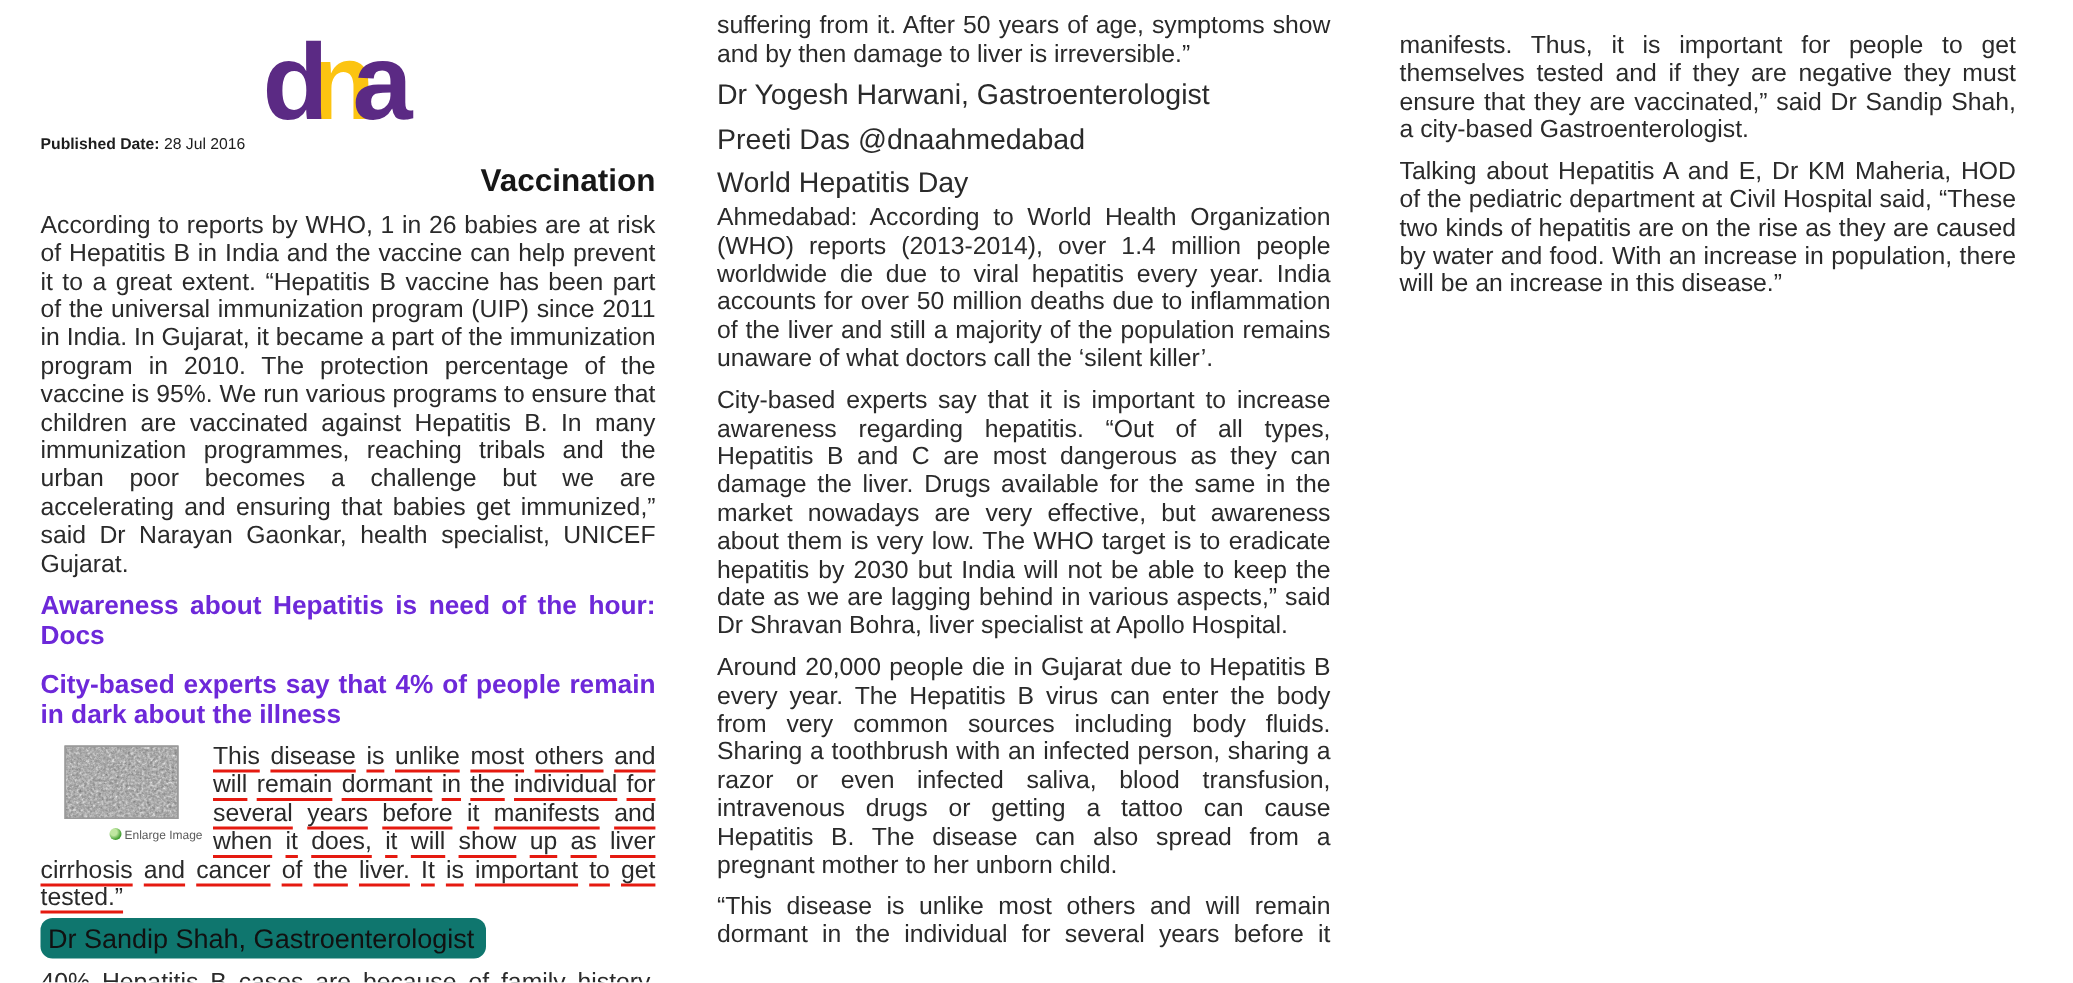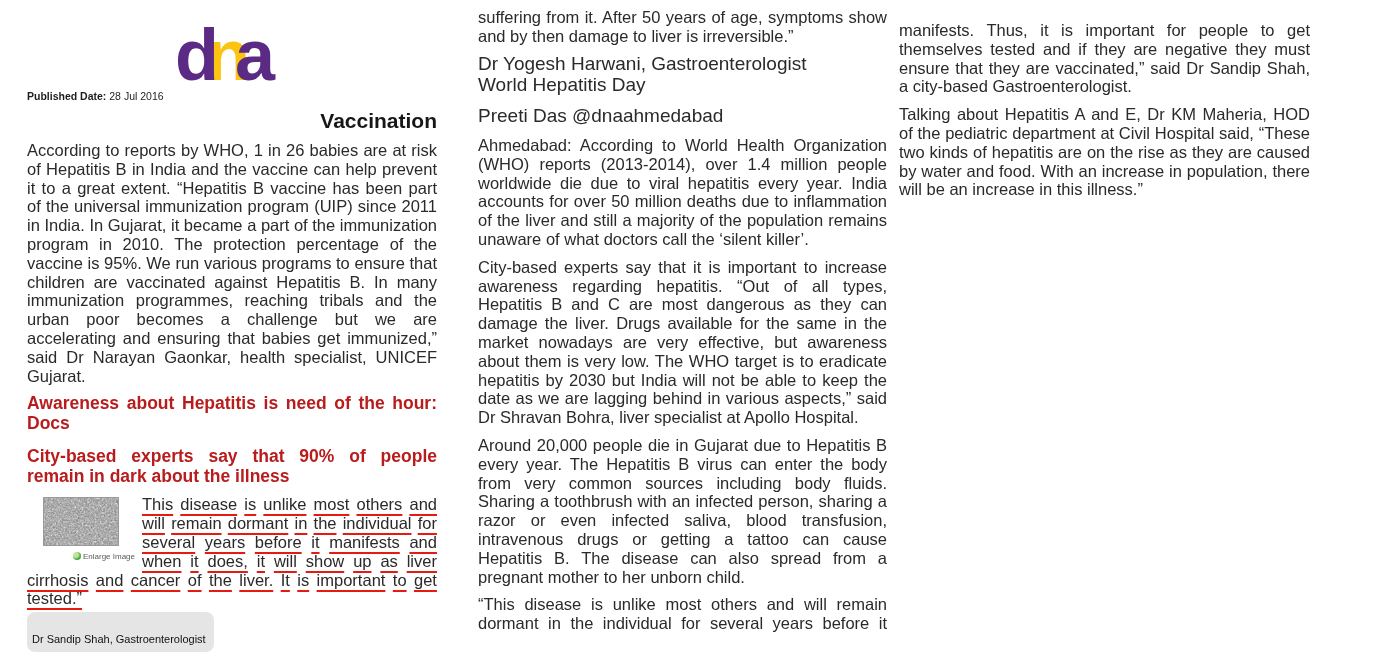--- a/index.html
+++ b/index.html
@@ -1,73 +1,73 @@
 <!DOCTYPE html>
 <html><head>
 <meta charset="utf-8">
 <style>
   html,body{margin:0;padding:0;background:#fff;}
   .page{position:relative;width:1382px;height:655px;background:#ffffff;overflow:hidden;
         font-family:Liberation Sans, sans-serif;color:#2a2a2a;}
   .col{position:absolute;top:0;}
   .col1{left:27px;width:410px;top:25px;}
   .col2{left:478px;width:409px;top:8px;}
-  .col3{left:899px;width:411px;top:21px;}
+  .col3{left:933px;width:411px;top:21px;}
 
   
   .logo{margin-left:148px;height:62px;line-height:60px;font-weight:700;font-size:72px;
         letter-spacing:-9px;user-select:none;}
   .logo span{display:inline-block;position:relative;}
   .logo-d{color:#5b2a84;z-index:3;}
   .logo-n{color:#fcc411;z-index:1;margin-left:-4px;}
   .logo-a{color:#5b2a84;z-index:2;margin-left:-6px;}
 
   .pubdate{font-size:10.5px;margin-top:3px;color:#1d1d1d;}
   .pubdate .lbl{font-weight:700;}
 
   h1.title{font-size:21px;line-height:24px;margin:7px 0 8px;color:#171717;font-weight:700;text-align:right;}
-  h2.sub{font-size:17.5px;line-height:19.5px;margin:8px 0 0;color:#b91c1c;font-weight:700;text-align:justify;}
+  h2.sub{font-size:17.5px;line-height:19.5px;margin:8px 0 0;color:#6d28d9;font-weight:700;text-align:justify;}
 
   p.body{font-size:16.5px;line-height:18.8px;margin:0 0 9px;text-align:justify;}
   p.cont{text-align-last:justify;}
   .byline{font-size:19px;line-height:18.8px;margin:0 0 3px;}
   .byline.gap{margin-top:12px;}
 
   
   .quote-block{font-size:16.5px;line-height:18.8px;margin-top:9px;text-align:justify;}
   .thumb-wrap{float:left;width:92px;margin:2px 7px 0 0;min-height:62px;padding-left:16px;}
   .thumb{display:block;width:74px;height:47px;border:1px solid #9a9a9a;background:#888;}
   .caption{font-size:8px;color:#5a5a5a;margin-top:2px;text-align:right;white-space:nowrap;cursor:pointer;}
   .cap-icon{display:inline-block;width:8px;height:8px;border-radius:50%;
             background:radial-gradient(circle at 35% 35%, #bfe6a0 0 30%, #3f9d2f 70%);
             vertical-align:-1px;margin-right:2px;}
   .wu{text-decoration:underline;text-decoration-color:#e51a10;text-decoration-thickness:2px;
       text-underline-offset:3.5px;}
 
   .hl-line{margin:4px 0 7px;}
-  .hl{display:inline-block;background:#e5e5e5;border-radius:8px;padding:18px 8px 3px 5px;
-      font-size:11px;line-height:18.8px;color:#111;}
+  .hl{display:inline-block;background:#0f766e;border-radius:8px;padding:5px 8px 3px 5px;
+      font-size:18px;line-height:18.8px;color:#111;}
 </style>
 </head>
 <body>
 
 <div class="page">
 
   <div class="col col1">
     <div class="logo">
       <span class="logo-d">d</span><span class="logo-n">n</span><span class="logo-a">a</span>
     </div>
     <div class="pubdate">
       <span class="lbl">Published Date:</span>
       <span>28 Jul 2016</span>
     </div>
     <h1 class="title">Vaccination</h1>
     <p class="body">According to reports by WHO, 1 in 26 babies are at risk of Hepatitis B in India and the vaccine can help prevent it to a great extent. “Hepatitis B vaccine has been part of the universal immunization program (UIP) since 2011 in India. In Gujarat, it became a part of the immunization program in 2010. The protection percentage of the vaccine is 95%. We run various programs to ensure that children are vaccinated against Hepatitis B. In many immunization programmes, reaching tribals and the urban poor becomes a challenge but we are accelerating and ensuring that babies get immunized,” said Dr Narayan Gaonkar, health specialist, UNICEF Gujarat.</p>
     <h2 class="sub">Awareness about Hepatitis is need of the hour: Docs</h2>
-    <h2 class="sub" style="margin-top:14px;">City-based experts say that 90% of people remain in dark about the illness</h2>
+    <h2 class="sub" style="margin-top:14px;">City-based experts say that 4% of people remain in dark about the illness</h2>
 
     <div class="quote-block">
       <div class="thumb-wrap">
         <svg class="thumb" width="74" height="47">
           <filter id="tn">
             <feTurbulence type="fractalNoise" baseFrequency="0.55" numOctaves="3" seed="11"></feTurbulence>
             <feColorMatrix type="saturate" values="0"></feColorMatrix>
             <feComponentTransfer>
                 <feFuncR type="linear" slope="1.6" intercept="-0.15"></feFuncR>
                 <feFuncG type="linear" slope="1.6" intercept="-0.15"></feFuncG>
@@ -85,26 +85,26 @@
 
     <div class="hl-line">
       <span class="hl">Dr Sandip Shah, Gastroenterologist</span>
     </div>
     <p class="body cont">40% Hepatitis B cases are because of family history. Since there are no symptoms, people do not know they are</p>
   </div>
 
   <div class="col col2">
     <p class="body">suffering from it. After 50 years of age, symptoms show and by then damage to liver is irreversible.”</p>
     <div class="byline">Dr Yogesh Harwani, Gastroenterologist</div>
+    <div class="byline gap" style="margin-bottom:10px;">Preeti Das @dnaahmedabad</div>
     <div class="byline">World Hepatitis Day</div>
-    <div class="byline gap" style="margin-bottom:10px;">Preeti Das @dnaahmedabad</div>
     <p class="body">Ahmedabad: According to World Health Organization (WHO) reports (2013-2014), over 1.4 million people worldwide die due to viral hepatitis every year. India accounts for over 50 million deaths due to inflammation of the liver and still a majority of the population remains unaware of what doctors call the ‘silent killer’.</p>
     <p class="body">City-based experts say that it is important to increase awareness regarding hepatitis. “Out of all types, Hepatitis B and C are most dangerous as they can damage the liver. Drugs available for the same in the market nowadays are very effective, but awareness about them is very low. The WHO target is to eradicate hepatitis by 2030 but India will not be able to keep the date as we are lagging behind in various aspects,” said Dr Shravan Bohra, liver specialist at Apollo Hospital.</p>
     <p class="body">Around 20,000 people die in Gujarat due to Hepatitis B every year. The Hepatitis B virus can enter the body from very common sources including body fluids. Sharing a toothbrush with an infected person, sharing a razor or even infected saliva, blood transfusion, intravenous drugs or getting a tattoo can cause Hepatitis B. The disease can also spread from a pregnant mother to her unborn child.</p>
     <p class="body cont">“This disease is unlike most others and will remain dormant in the individual for several years before it</p>
   </div>
 
   <div class="col col3">
     <p class="body">manifests. Thus, it is important for people to get themselves tested and if they are negative they must ensure that they are vaccinated,” said Dr Sandip Shah, a city-based Gastroenterologist.</p>
-    <p class="body">Talking about Hepatitis A and E, Dr KM Maheria, HOD of the pediatric department at Civil Hospital said, “These two kinds of hepatitis are on the rise as they are caused by water and food. With an increase in population, there will be an increase in this illness.”</p>
+    <p class="body">Talking about Hepatitis A and E, Dr KM Maheria, HOD of the pediatric department at Civil Hospital said, “These two kinds of hepatitis are on the rise as they are caused by water and food. With an increase in population, there will be an increase in this disease.”</p>
   </div>
 
 </div>
 
 </body></html>

